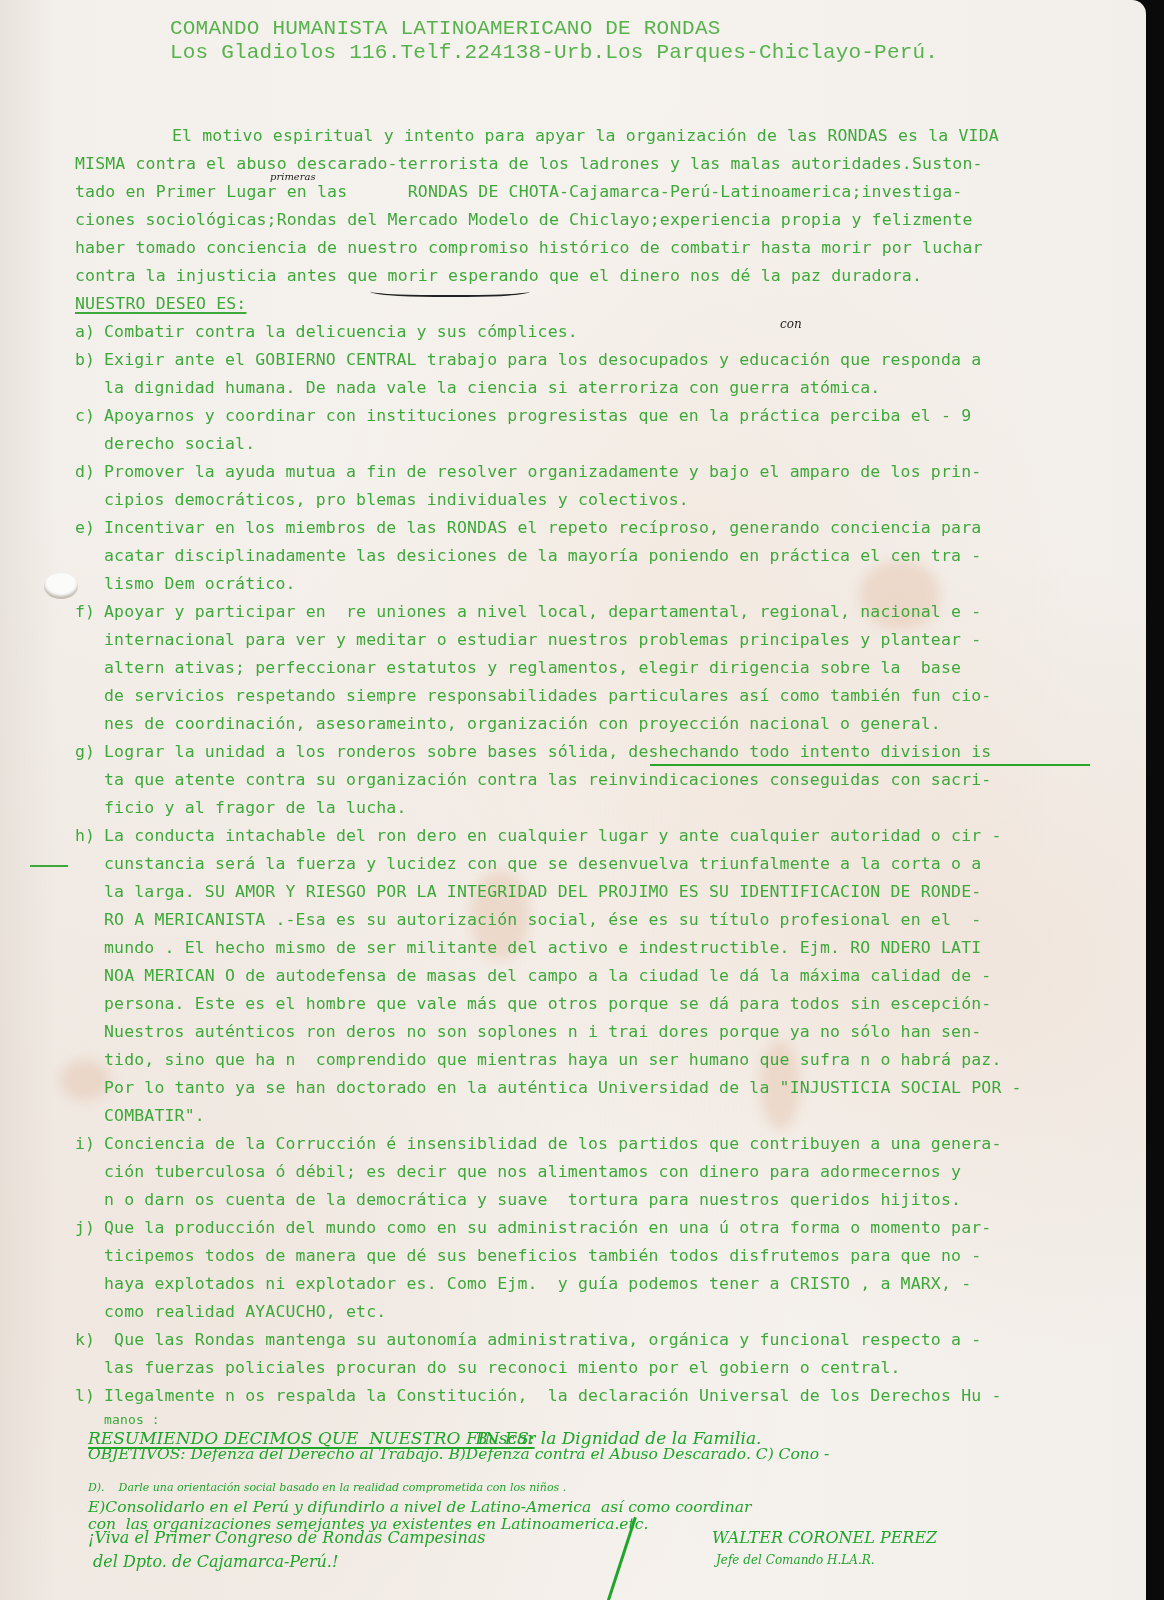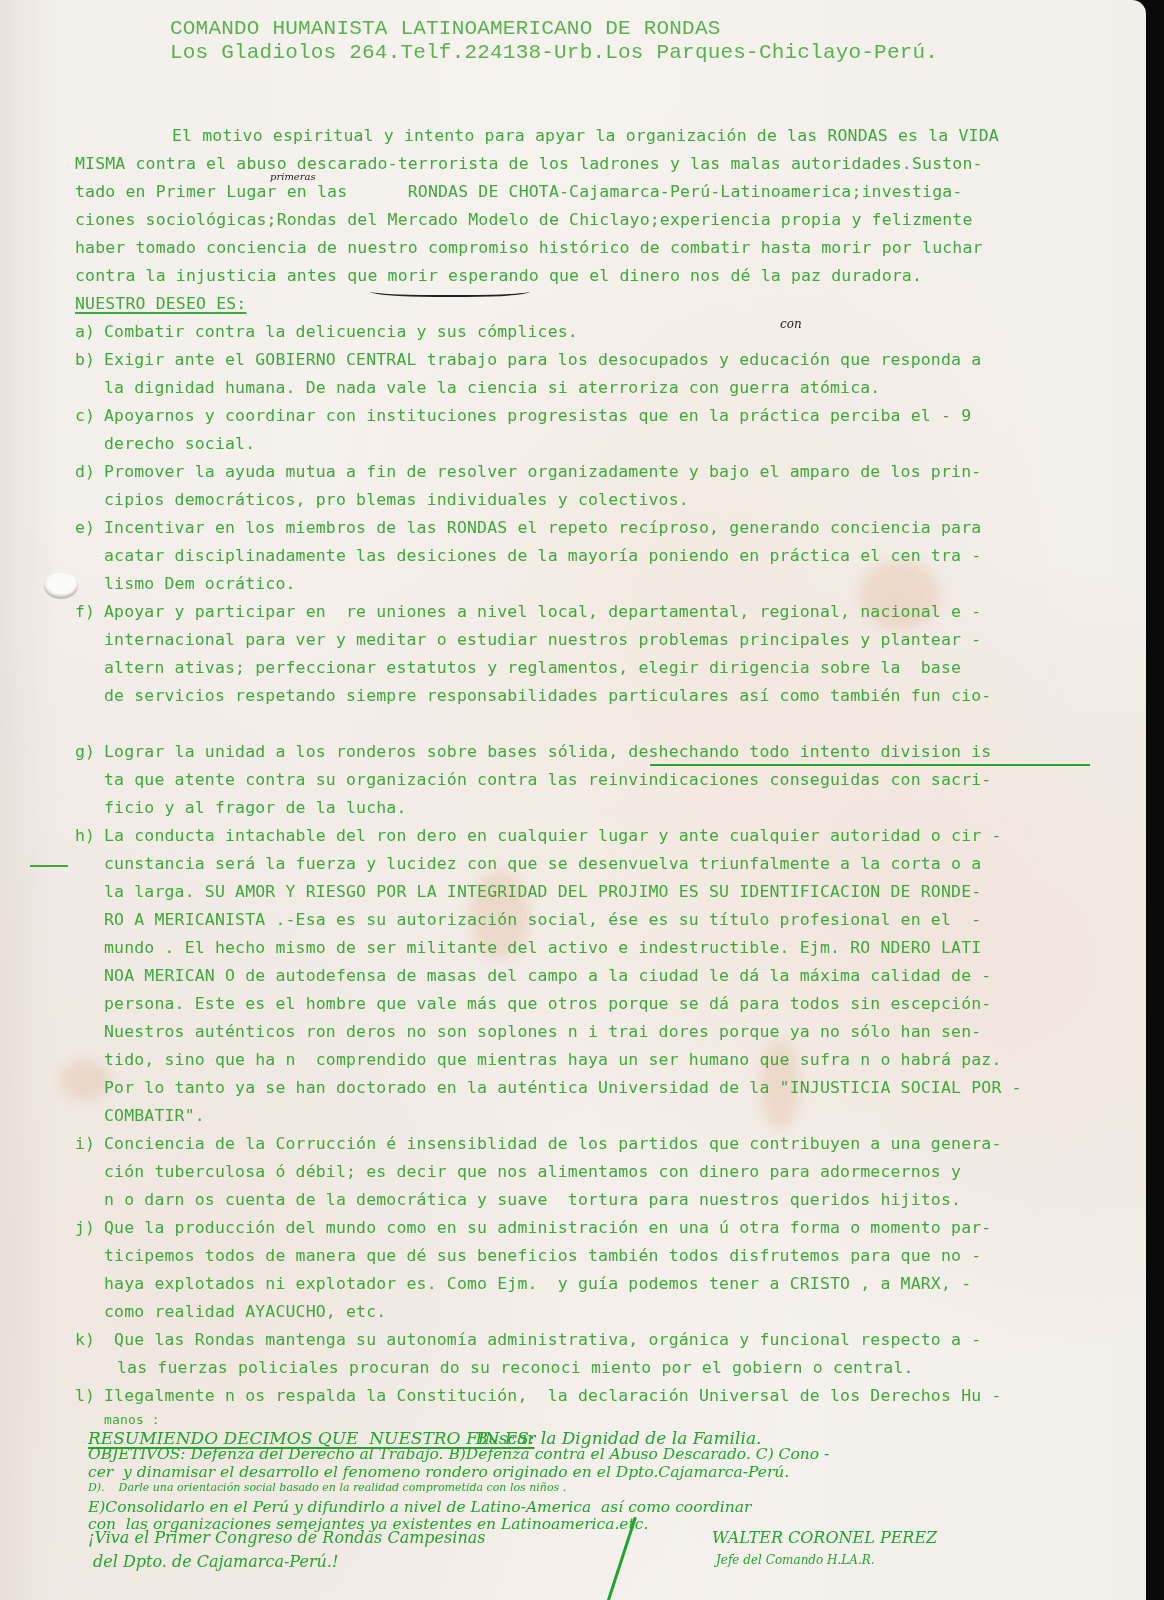--- a/index.html
+++ b/index.html
@@ -34,21 +34,21 @@
 <body>
 
 <div class="page">
   <div class="stain" style="left:470px;top:870px;width:60px;height:90px;"></div>
   <div class="stain" style="left:860px;top:560px;width:80px;height:70px;"></div>
   <div class="stain" style="left:760px;top:1040px;width:40px;height:90px;"></div>
   <div class="stain" style="left:60px;top:1060px;width:50px;height:40px;"></div>
   <div class="hole" style="top:573px;"></div>
 
   <div class="tw hdr" style="left:170px;top:18px;">COMANDO HUMANISTA LATINOAMERICANO DE RONDAS</div>
-  <div class="tw hdr" style="left:170px;top:42px;">Los Gladiolos 264.Telf.224138-Urb.Los Parques-Chiclayo-Perú.</div>
+  <div class="tw hdr" style="left:170px;top:42px;">Los Gladiolos 116.Telf.224138-Urb.Los Parques-Chiclayo-Perú.</div>
 
   <div class="tw" style="left:172px;top:128px;">El motivo espiritual y intento para apyar la organización de las RONDAS es la VIDA</div>
   <div class="tw" style="left:75px;top:156px;">MISMA contra el abuso descarado-terrorista de los ladrones y las malas autoridades.Suston-</div>
   <div class="tw" style="left:75px;top:184px;">tado en Primer Lugar en las      RONDAS DE CHOTA-Cajamarca-Perú-Latinoamerica;investiga-</div>
   <div class="tw" style="left:75px;top:212px;">ciones sociológicas;Rondas del Mercado Modelo de Chiclayo;experiencia propia y felizmente</div>
   <div class="tw" style="left:75px;top:268px;">contra la injusticia antes que morir esperando que el dinero nos dé la paz duradora.</div>
   <div class="tw" style="left:75px;top:240px;">haber tomado conciencia de nuestro compromiso histórico de combatir hasta morir por luchar</div>
   <div class="hand" style="left:270px;top:172px;font-size:10px;color:#222;">primeras</div>
   <div class="scribble"></div>
 
@@ -73,20 +73,21 @@
   <div class="tw" style="left:75px;top:520px;">e)</div>
   <div class="tw" style="left:104px;top:520px;">Incentivar en los miembros de las RONDAS el repeto recíproso, generando conciencia para</div>
   <div class="tw" style="left:104px;top:548px;">acatar disciplinadamente las desiciones de la mayoría poniendo en práctica el cen tra -</div>
   <div class="tw" style="left:104px;top:576px;">lismo Dem ocrático.</div>
 
   <div class="tw" style="left:75px;top:604px;">f)</div>
   <div class="tw" style="left:104px;top:604px;">Apoyar y participar en  re uniones a nivel local, departamental, regional, nacional e -</div>
   <div class="tw" style="left:104px;top:632px;">internacional para ver y meditar o estudiar nuestros problemas principales y plantear -</div>
   <div class="tw" style="left:104px;top:660px;">altern ativas; perfeccionar estatutos y reglamentos, elegir dirigencia sobre la  base</div>
   <div class="tw" style="left:104px;top:688px;">de servicios respetando siempre responsabilidades particulares así como también fun cio-</div>
+  <div class="tw" style="left:104px;top:716px;">nes de coordinación, asesorameinto, organización con proyección nacional o general.</div>
 
   <div class="tw" style="left:75px;top:744px;">g)</div>
   <div class="tw" style="left:104px;top:744px;">Lograr la unidad a los ronderos sobre bases sólida, deshechando todo intento division is</div>
   <div style="position:absolute;left:650px;top:764px;width:440px;height:2px;background:#2aa52a;"></div>
   <div class="tw" style="left:104px;top:772px;">ta que atente contra su organización contra las reinvindicaciones conseguidas con sacri-</div>
   <div class="tw" style="left:104px;top:800px;">ficio y al fragor de la lucha.</div>
 
   <div class="tw" style="left:75px;top:828px;">h)</div>
   <div class="tw" style="left:104px;top:828px;">La conducta intachable del ron dero en cualquier lugar y ante cualquier autoridad o cir -</div>
   <div class="tw" style="left:104px;top:856px;">cunstancia será la fuerza y lucidez con que se desenvuelva triunfalmente a la corta o a</div>
@@ -107,30 +108,29 @@
   <div class="tw" style="left:104px;top:1192px;">n o darn os cuenta de la democrática y suave  tortura para nuestros queridos hijitos.</div>
 
   <div class="tw" style="left:75px;top:1220px;">j)</div>
   <div class="tw" style="left:104px;top:1220px;">Que la producción del mundo como en su administración en una ú otra forma o momento par-</div>
   <div class="tw" style="left:104px;top:1248px;">ticipemos todos de manera que dé sus beneficios también todos disfrutemos para que no -</div>
   <div class="tw" style="left:104px;top:1276px;">haya explotados ni explotador es. Como Ejm.  y guía podemos tener a CRISTO , a MARX, -</div>
   <div class="tw" style="left:104px;top:1304px;">como realidad AYACUCHO, etc.</div>
 
   <div class="tw" style="left:75px;top:1332px;">k)</div>
   <div class="tw" style="left:104px;top:1332px;"> Que las Rondas mantenga su autonomía administrativa, orgánica y funcional respecto a -</div>
-  <div class="tw" style="left:104px;top:1360px;margin-left:13px;">las fuerzas policiales procuran do su reconoci miento por el gobiern o central.</div>
+  <div class="tw" style="left:104px;top:1360px;">las fuerzas policiales procuran do su reconoci miento por el gobiern o central.</div>
 
   <div class="tw" style="left:75px;top:1388px;">l)</div>
   <div class="tw" style="left:104px;top:1388px;">Ilegalmente n os respalda la Constitución,  la declaración Universal de los Derechos Hu -</div>
   <div class="tw" style="left:104px;top:1413px;font-size:13px;">manos :</div>
 
   <div class="hand ul" style="left:88px;top:1430px;font-size:17px;">RESUMIENDO DECIMOS QUE  NUESTRO FIN ES:</div>
   <div class="hand" style="left:470px;top:1430px;font-size:17px;"> Buscar la Dignidad de la Familia.</div>
   <div class="hand" style="left: 88px; top: 1447px; font-size: 15.5px;">OBJETIVOS: Defenza del Derecho al Trabajo. B)Defenza contra el Abuso Descarado. C) Cono -</div>
-  <div class="hand" style="left: 88px; top: 1464.5px; font-size: 15.5px;">cer  y dinamisar el desarrollo el fenomeno rondero originado en el Dpto.Cajamarca-Perú.</div>
   <div class="hand" style="left: 88px; top: 1482px; font-size: 11px;">D).    Darle una orientación social basado en la realidad comprometida con los niños .</div>
   <div class="hand" style="left: 88px; top: 1499.5px; font-size: 15.5px;">E)Consolidarlo en el Perú y difundirlo a nivel de Latino-America  así como coordinar</div>
   <div class="hand" style="left: 88px; top: 1517px; font-size: 15.5px;">con  las organizaciones semejantes ya existentes en Latinoamerica.etc.</div>
 
   <div class="hand" style="left: 88px; top: 1530px; font-size: 16px;">¡Viva el Primer Congreso de Rondas Campesinas</div>
   <div class="hand" style="left: 88px; top: 1554px; font-size: 16px;"> del Dpto. de Cajamarca-Perú.!</div>
   <div class="slash" style="top: 1515px;"></div>
   <div class="hand" style="left: 712px; top: 1530px; font-size: 16px;">WALTER CORONEL PEREZ</div>
   <div class="hand" style="left: 716px; top: 1554px; font-size: 12px;">Jefe del Comando H.LA.R.</div>
 </div>

